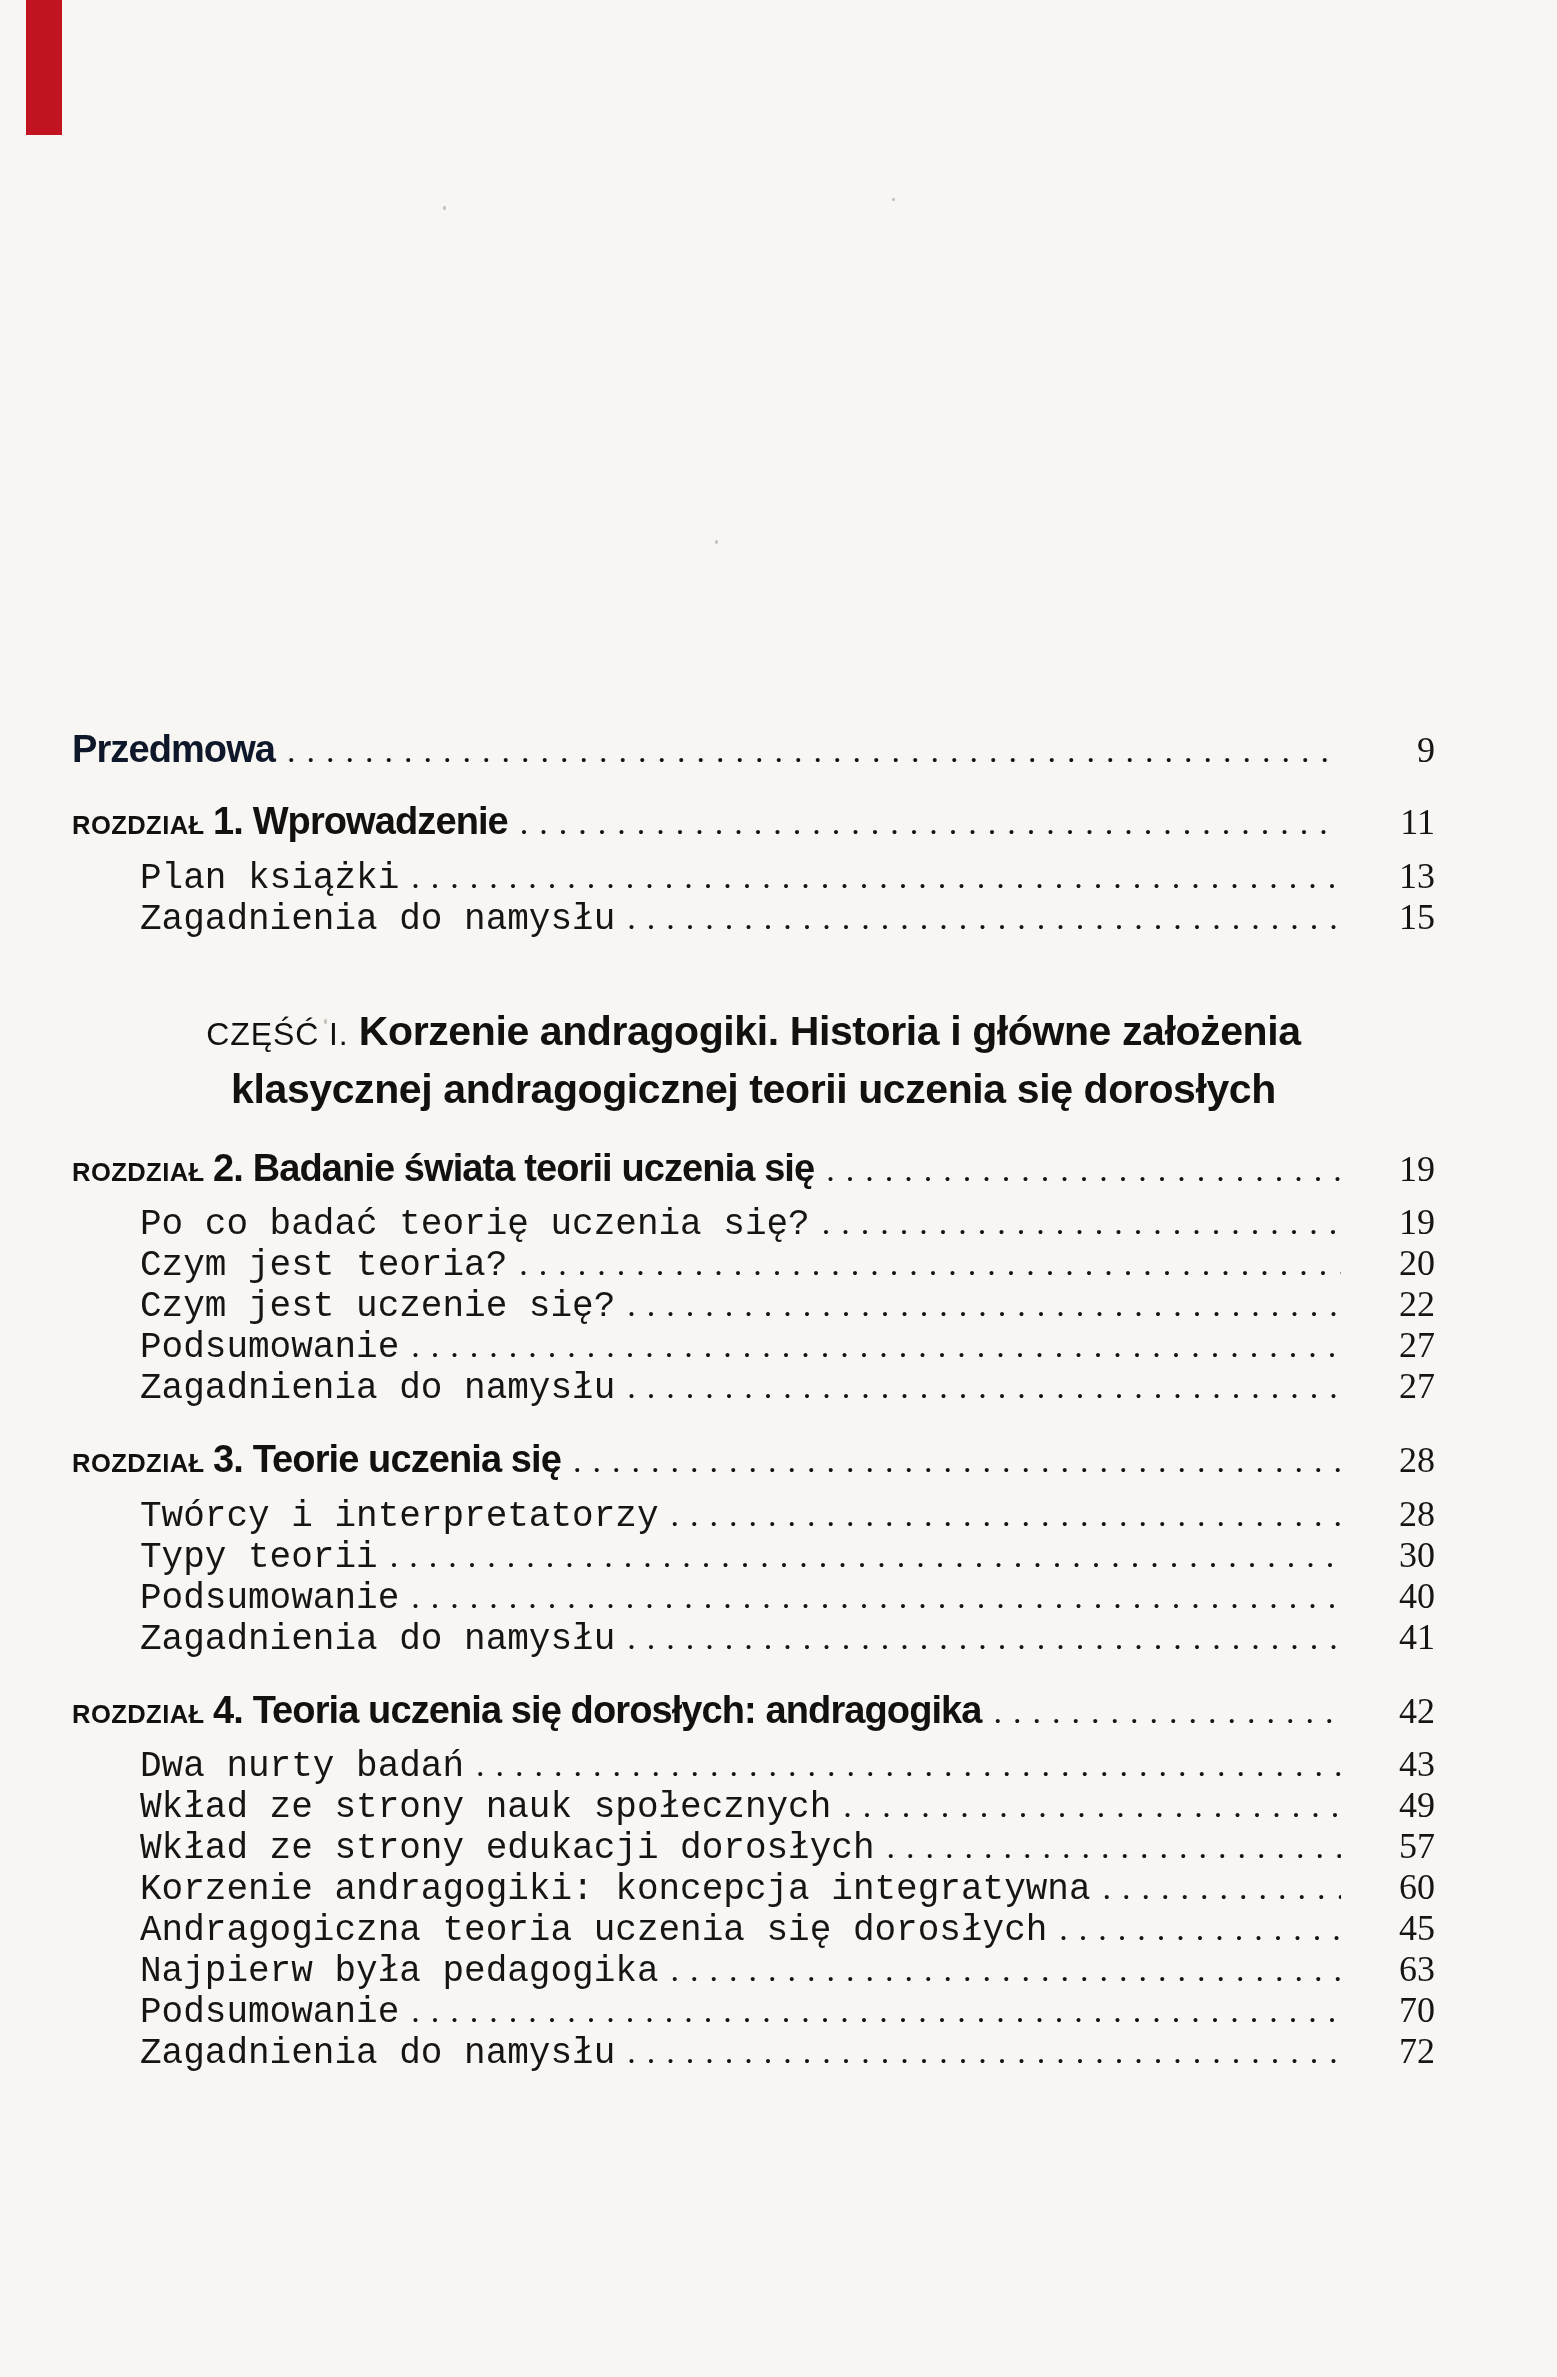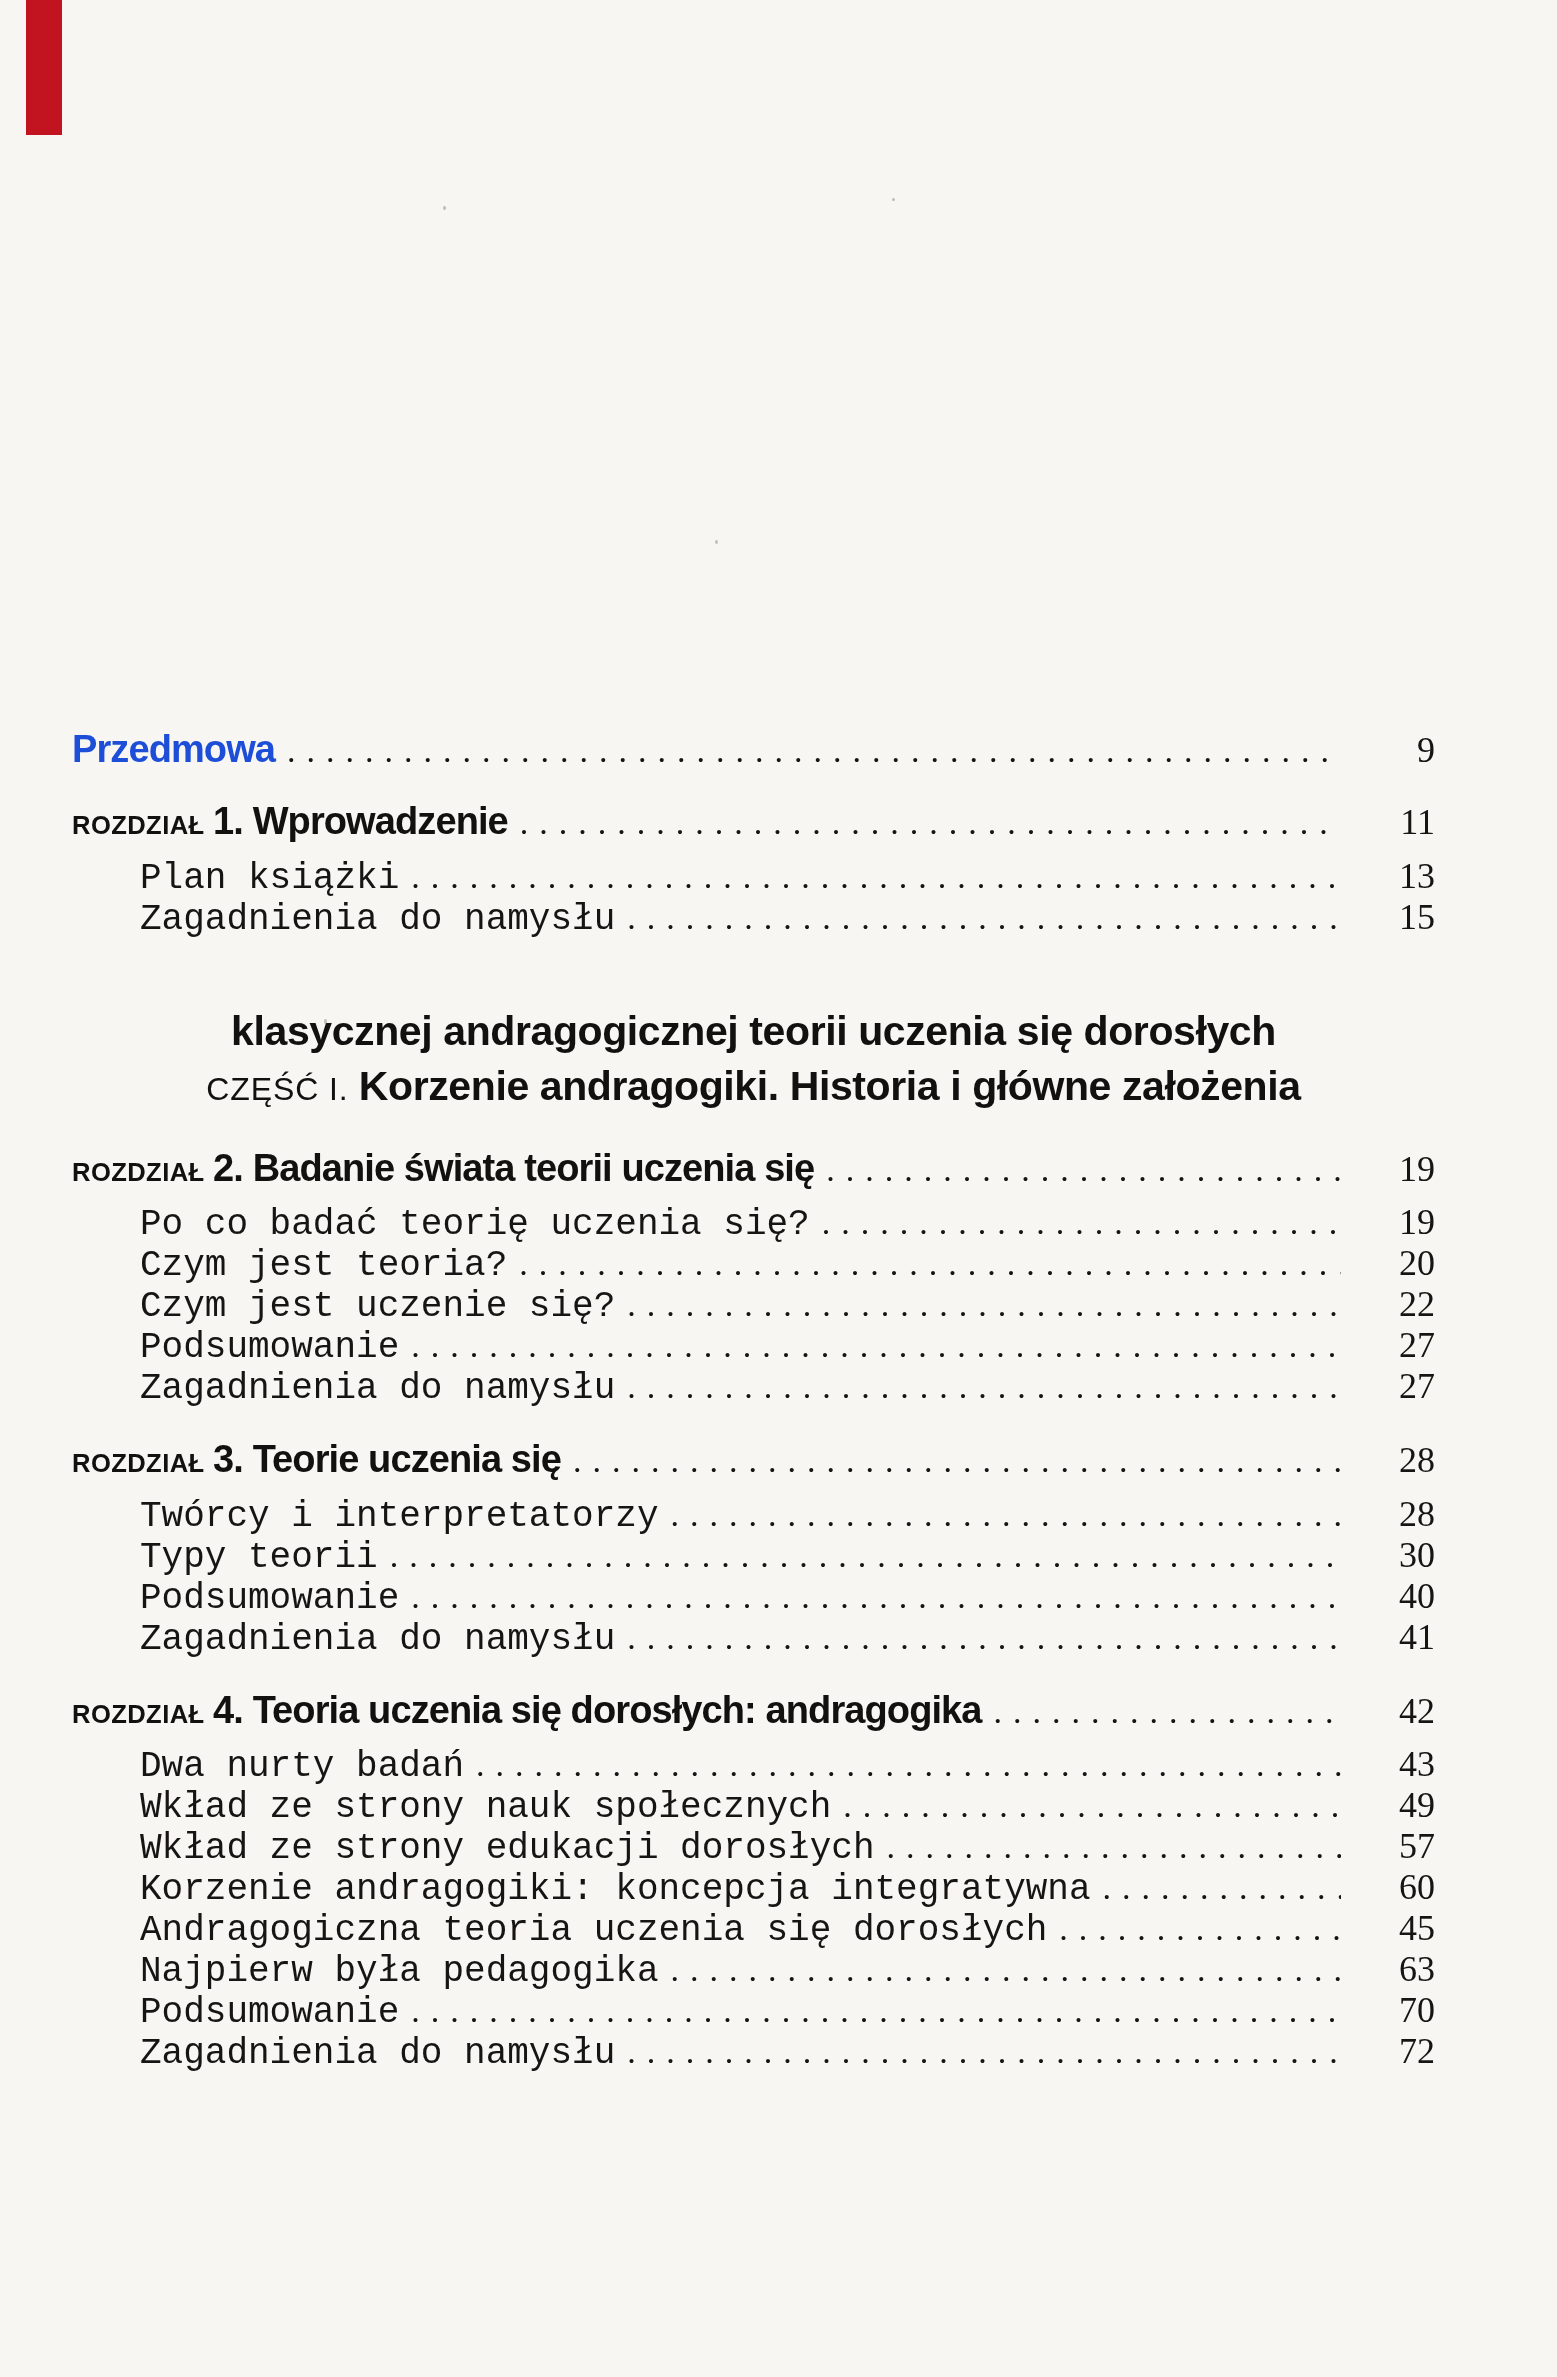--- a/index.html
+++ b/index.html
@@ -54,21 +54,21 @@
     line-height: 46px;
     margin-top: 28px;
     margin-bottom: 8.5px;
   }
   .row.preface { margin: 0; }
   .preface-label {
     font-family: "Liberation Sans", sans-serif;
     font-weight: 700;
     font-size: 38px;
     letter-spacing: -0.9px;
-    color: #1d4ed8;
+    color: #0f172a;
   }
   .kicker {
     font-family: "Liberation Sans", sans-serif;
     font-weight: 700;
     font-size: 25.6px;
     letter-spacing: 0.4px;
     margin-right: 8.5px;
     color: #121110;
   }
   .chtitle {
@@ -159,22 +159,22 @@
         <span class="leader"></span>
         <span class="pnum">13</span>
       </div>
       <div class="row sub">
         <span class="slabel">Zagadnienia do namysłu</span>
         <span class="leader"></span>
         <span class="pnum">15</span>
       </div>
 
       <div class="part-heading">
+        <div><span class="part-kicker">CZĘŚĆ I.</span><span>Korzenie andragogiki. Historia i główne założenia</span></div>
         <div><span>klasycznej andragogicznej teorii uczenia się dorosłych</span></div>
-        <div><span class="part-kicker">CZĘŚĆ I.</span><span>Korzenie andragogiki. Historia i główne założenia</span></div>
       </div>
 
       <div class="row chapter">
         <span class="kicker">ROZDZIAŁ</span>
         <span class="chtitle">2. Badanie świata teorii uczenia się</span>
         <span class="leader"></span>
         <span class="pnum">19</span>
       </div>
       <div class="row sub">
         <span class="slabel">Po co badać teorię uczenia się?</span>

